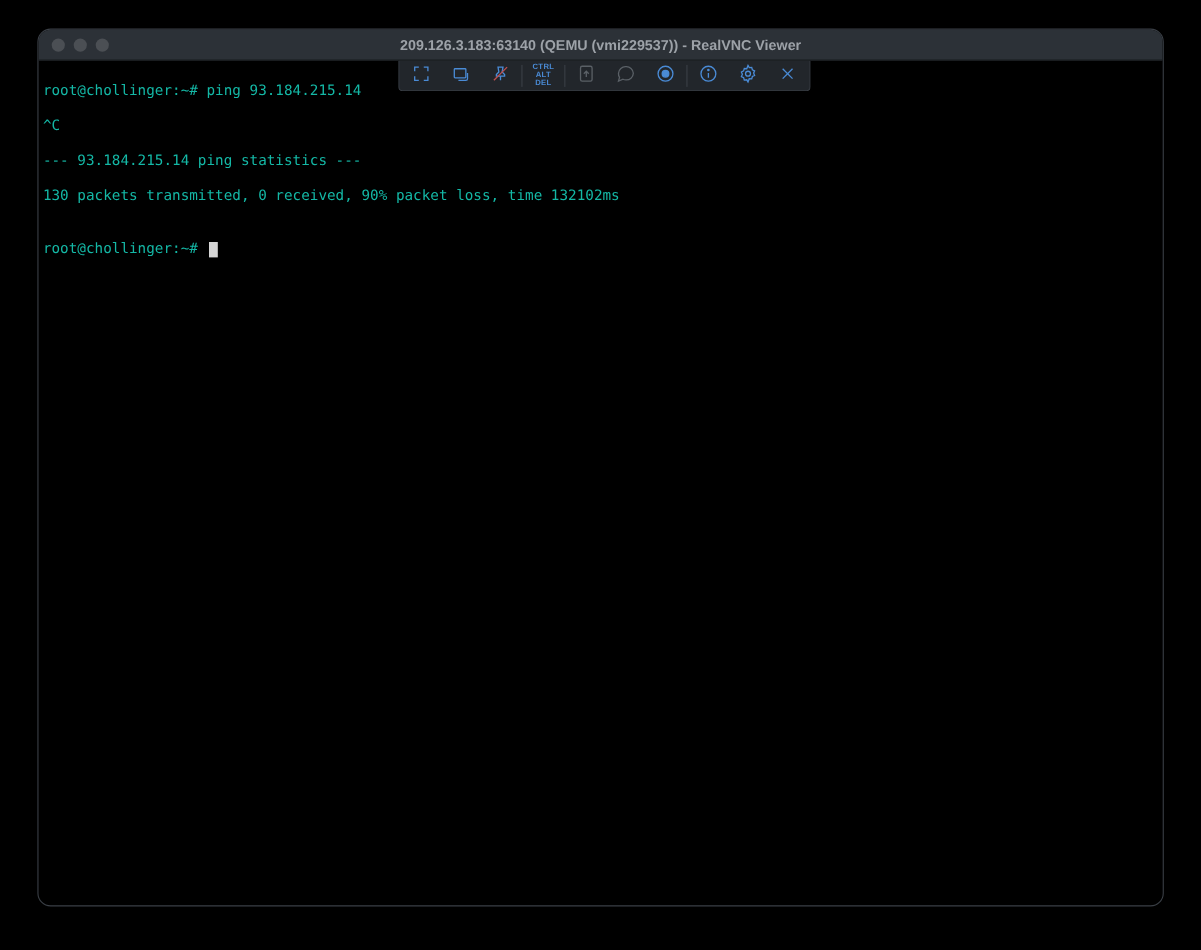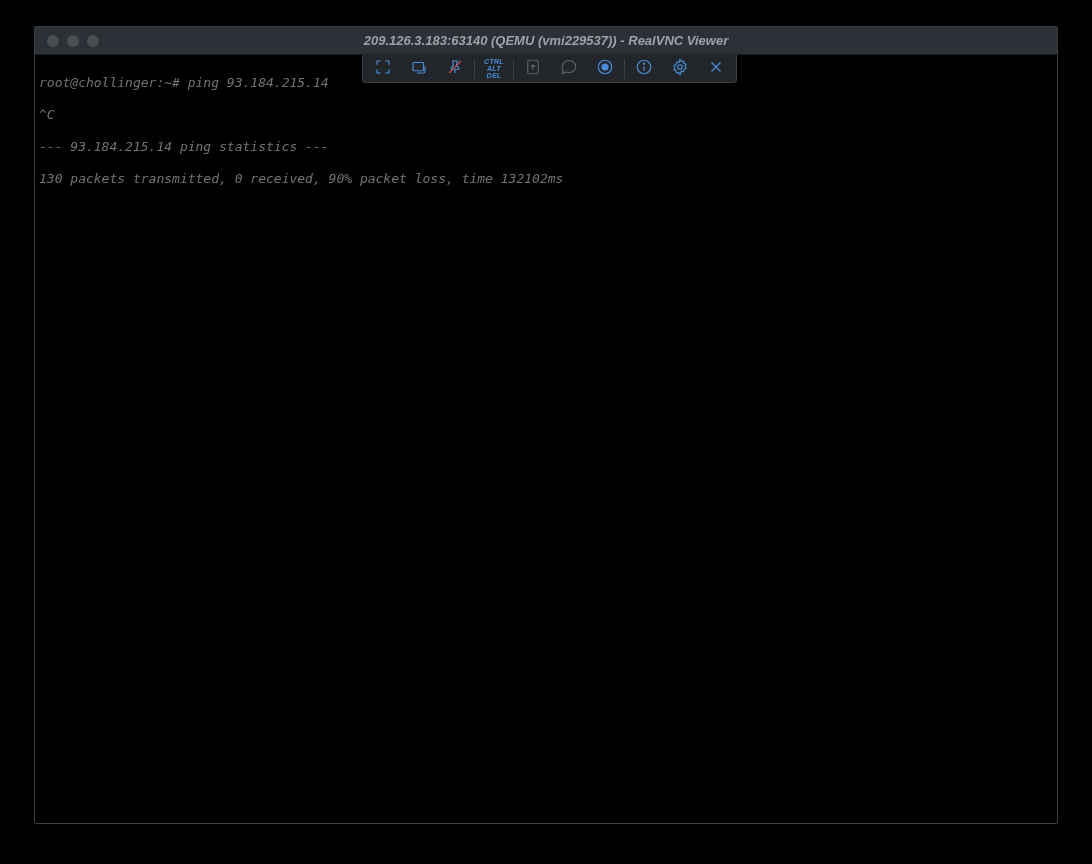--- a/index.html
+++ b/index.html
@@ -16,24 +16,23 @@
       position: relative;
     }
     .window {
       position: absolute;
       left: 34px;
       top: 26px;
       width: 1024px;
       height: 798px;
       background: #000000;
       border: 1px solid #3a3f46;
-      border-radius: 2px;
+      border-radius: 12px;
       overflow: hidden;
       box-shadow: 0 0 0 1px rgba(0,0,0,0.5);
-      font-style: italic;
     }
     .titlebar {
       height: 28px;
       background: #2c3137;
       border-bottom: 1px solid #1c2024;
       display: flex;
       align-items: center;
       position: relative;
     }
     .traffic-lights {
@@ -53,21 +52,21 @@
       left: 0;
       right: 0;
       text-align: center;
       color: #9da2a8;
       font-size: 13px;
       font-family: -apple-system, BlinkMacSystemFont, "Segoe UI", sans-serif;
       font-weight: 600;
       pointer-events: none;
     }
     .terminal-content {
-      color: #737373;
+      color: #14b8a6;
       font-size: 13px;
       line-height: 16px;
       padding: 4px 4px;
       white-space: pre;
       font-family: ui-monospace, "SF Mono", Menlo, Consolas, monospace;
       letter-spacing: 0;
     }
     .terminal-line {
       display: block;
     }
@@ -142,20 +141,21 @@
     </div>
     <div class="window-title">209.126.3.183:63140 (QEMU (vmi229537)) - RealVNC Viewer</div>
   </div>
 
   <div class="terminal-content">
 <span class="terminal-line">root@chollinger:~# ping 93.184.215.14</span>
 <span class="terminal-line">^C</span>
 <span class="terminal-line">--- 93.184.215.14 ping statistics ---</span>
 <span class="terminal-line">130 packets transmitted, 0 received, 90% packet loss, time 132102ms</span>
 <span class="terminal-line"></span>
+<span class="terminal-line"><span>root@chollinger:~# </span><span class="cursor"></span></span>
   </div>
 
   <div class="toolbar">
     <div class="toolbar-btn">
       <span>
         <svg viewBox="0 0 24 24">
             <path d="M4 9V4h5M20 9V4h-5M4 15v5h5M20 15v5h-5"></path>
           </svg>
       </span>
     </div>

